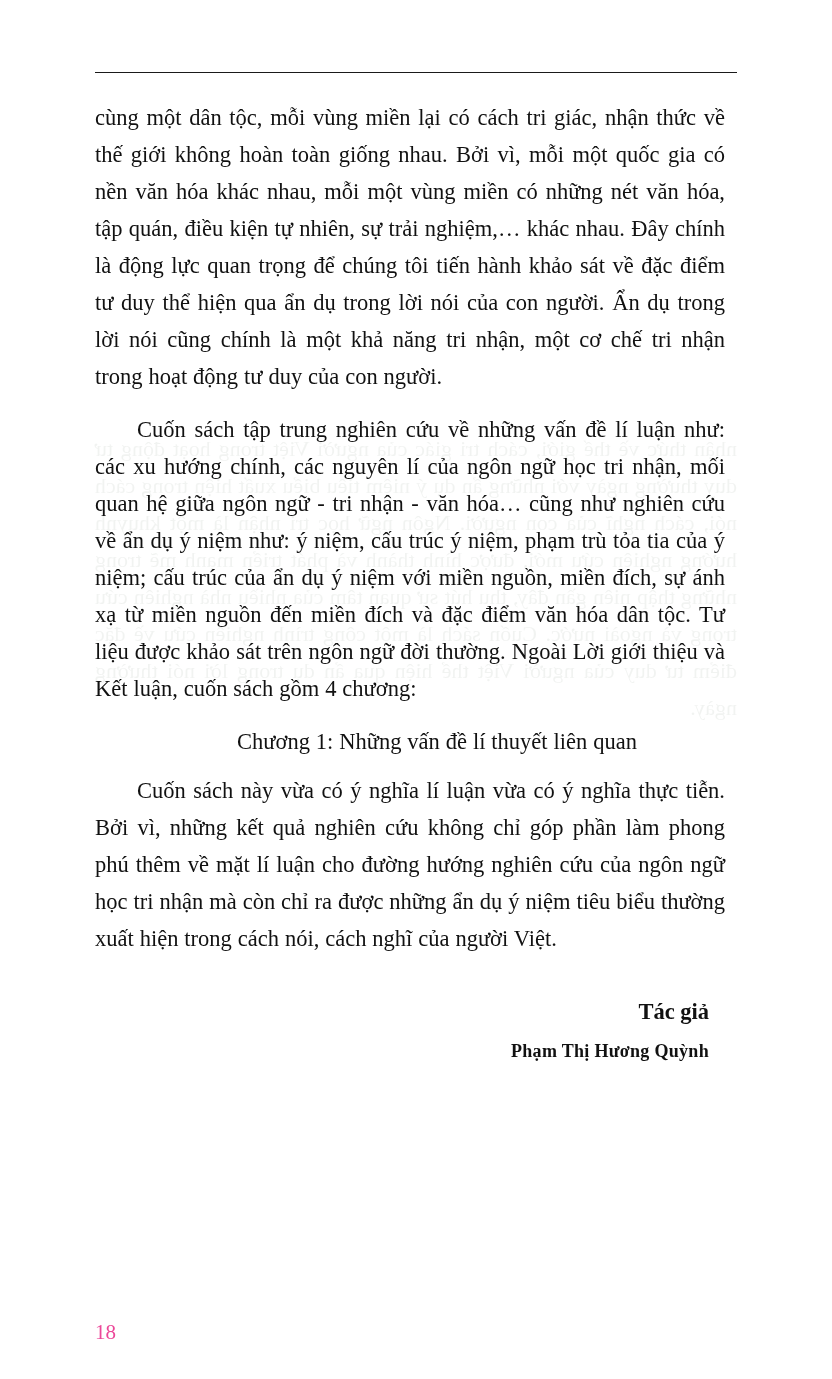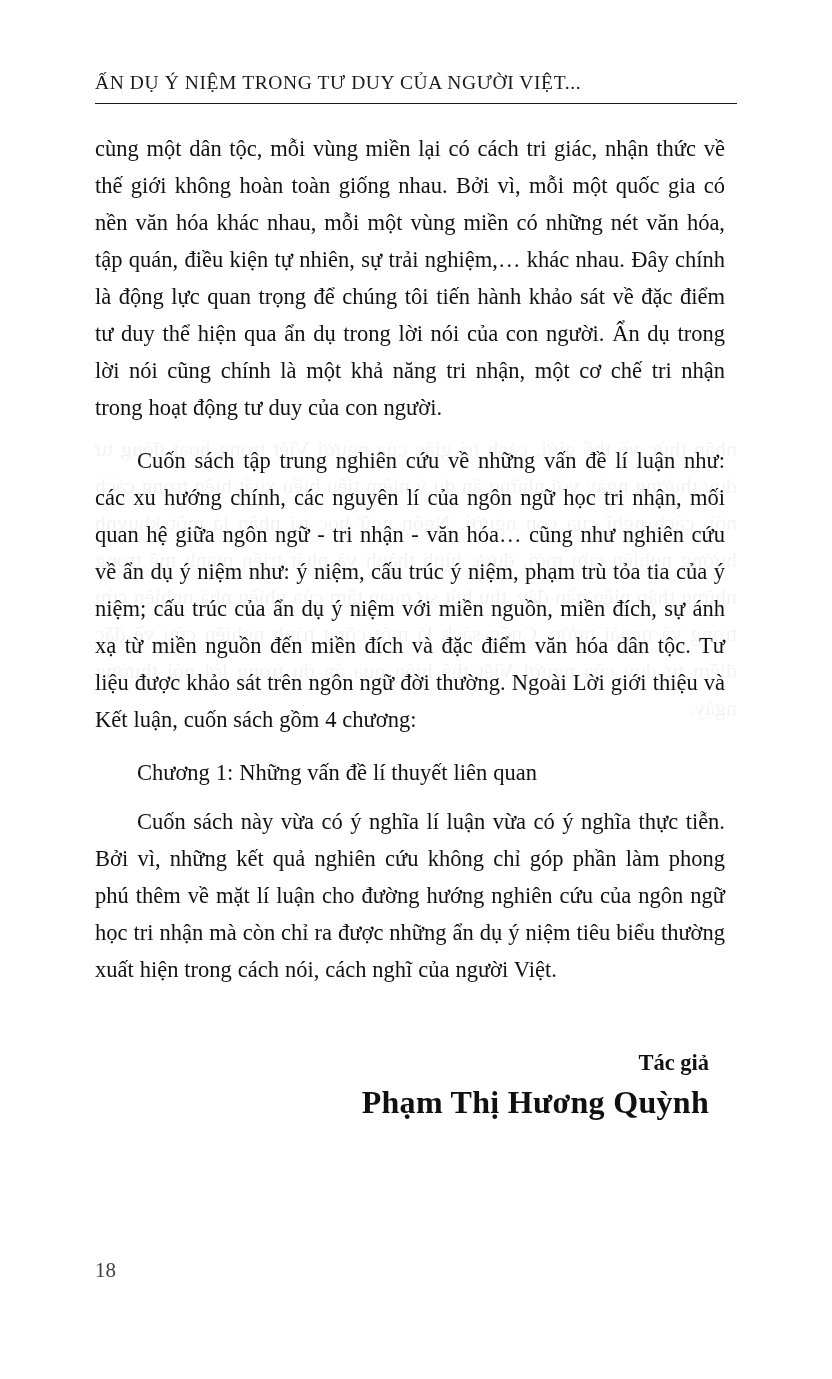--- a/index.html
+++ b/index.html
@@ -49,45 +49,45 @@
     margin: 0 12px 16px 0;
     text-indent: 42px;
     word-spacing: 0.3px;
   }
   p.body.no-indent {
     text-indent: 0;
   }
   p.body.chap {
     text-indent: 42px;
     margin: 4px 0 12px 0;
-    text-align: left;
+    text-align: center;
   }
   .signature {
-    margin-top: 56px;
+    margin-top: 36px;
     text-align: right;
     padding-right: 28px;
     font-family: Liberation Serif, serif;
   }
   .signature .role {
     font-size: 22.5px;
     font-weight: bold;
     line-height: 38px;
   }
   .signature .name {
-    font-size: 32px;
+    font-size: 18px;
     font-weight: bold;
     line-height: 40px;
     letter-spacing: 0.3px;
   }
   .folio {
     position: absolute;
     left: 95px;
-    top: 1258px;
+    top: 1320px;
     font-size: 21px;
-    color: #404040;
+    color: #ec4899;
   }
   
   .ghost {
     position: absolute;
     left: 95px;
     top: 430px;
     width: 642px;
     height: 830px;
     opacity: 0.055;
     transform: scaleX(-1);
@@ -109,21 +109,20 @@
     nhận thức về thế giới, cách tri giác của người Việt trong hoạt động tư duy
     thường ngày với những ẩn dụ ý niệm tiêu biểu xuất hiện trong cách nói,
     cách nghĩ của con người. Ngôn ngữ học tri nhận là một khuynh hướng
     nghiên cứu mới, được hình thành và phát triển mạnh mẽ trong những
     thập niên gần đây, thu hút sự quan tâm của nhiều nhà nghiên cứu trong
     và ngoài nước. Cuốn sách là một công trình nghiên cứu về đặc điểm tư
     duy của người Việt thể hiện qua ẩn dụ trong lời nói thường ngày.
   </div>
 
   <div class="content">
-    <div class="running-head">ẤN DỤ Ý NIỆM TRONG TƯ DUY CỦA NGƯỜI VIỆT...</div>
     <hr class="rule">
 
     <p class="body no-indent">cùng một dân tộc, mỗi vùng miền lại có cách tri giác, nhận thức về thế giới không hoàn toàn giống nhau. Bởi vì, mỗi một quốc gia có nền văn hóa khác nhau, mỗi một vùng miền có những nét văn hóa, tập quán, điều kiện tự nhiên, sự trải nghiệm,… khác nhau. Đây chính là động lực quan trọng để chúng tôi tiến hành khảo sát về đặc điểm tư duy thể hiện qua ẩn dụ trong lời nói của con người. Ẩn dụ trong lời nói cũng chính là một khả năng tri nhận, một cơ chế tri nhận trong hoạt động tư duy của con người.</p>
     <p class="body">Cuốn sách tập trung nghiên cứu về những vấn đề lí luận như: các xu hướng chính, các nguyên lí của ngôn ngữ học tri nhận, mối quan hệ giữa ngôn ngữ - tri nhận - văn hóa… cũng như nghiên cứu về ẩn dụ ý niệm như: ý niệm, cấu trúc ý niệm, phạm trù tỏa tia của ý niệm; cấu trúc của ẩn dụ ý niệm với miền nguồn, miền đích, sự ánh xạ từ miền nguồn đến miền đích và đặc điểm văn hóa dân tộc. Tư liệu được khảo sát trên ngôn ngữ đời thường. Ngoài Lời giới thiệu và Kết luận, cuốn sách gồm 4 chương:</p>
 
     <p class="body chap">Chương 1: Những vấn đề lí thuyết liên quan</p>
 
     <p class="body">Cuốn sách này vừa có ý nghĩa lí luận vừa có ý nghĩa thực tiễn. Bởi vì, những kết quả nghiên cứu không chỉ góp phần làm phong phú thêm về mặt lí luận cho đường hướng nghiên cứu của ngôn ngữ học tri nhận mà còn chỉ ra được những ẩn dụ ý niệm tiêu biểu thường xuất hiện trong cách nói, cách nghĩ của người Việt.</p>
 
     <div class="signature">

